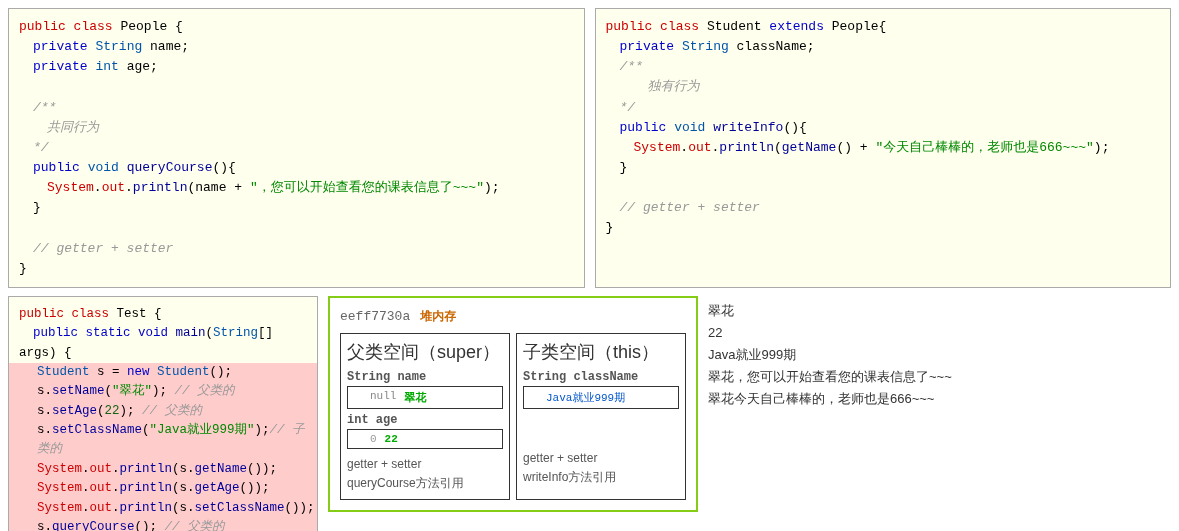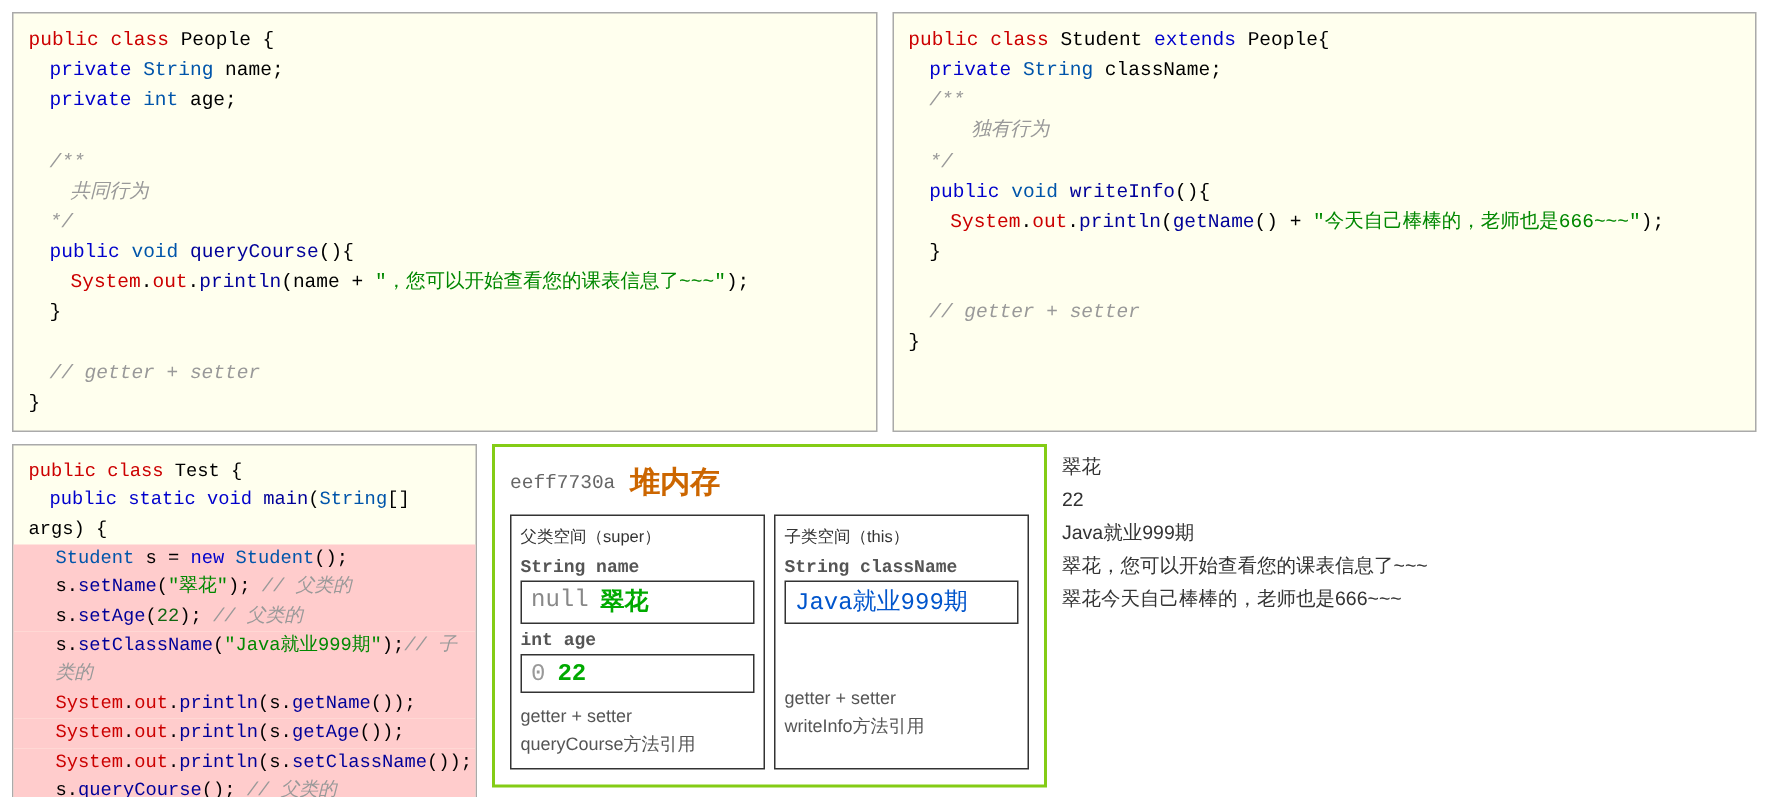--- a/index.html
+++ b/index.html
@@ -67,60 +67,60 @@
     }
 
     .heap-addr {
       color: #666;
       font-size: 13px;
       font-family: 'Courier New', monospace;
     }
 
     .heap-title {
       color: #cc6600;
-      font-size: 20px;
+      font-size: 12px;
       font-weight: bold;
       font-family: sans-serif;
     }
 
     .heap-inner {
       display: flex;
       gap: 6px;
     }
 
     .heap-col {
       flex: 1;
       border: 1px solid #333;
       padding: 6px;
       font-size: 12px;
       font-family: sans-serif;
     }
 
     .heap-col-title {
-      font-size: 11px;
+      font-size: 18px;
       color: #333;
       margin-bottom: 6px;
     }
 
     .heap-field-label {
       font-size: 12px;
       color: #555;
       margin-top: 4px;
       font-family: 'Courier New', monospace;
       font-weight: bold;
     }
 
     .heap-field-box {
       border: 1px solid #333;
-      padding: 3px 6px;
+      padding: 3px 22px;
       margin-top: 2px;
       margin-bottom: 4px;
       display: flex;
       gap: 8px;
-      font-size: 16px;
+      font-size: 11px;
       font-family: 'Courier New', monospace;
     }
 
     .val-null { color: #888; }
     .val-green { color: #00aa00; font-weight: bold; }
     .val-blue { color: #0055cc; }
     .val-gray { color: #999; }
 
     .heap-bottom-section {
       margin-top: 6px;

